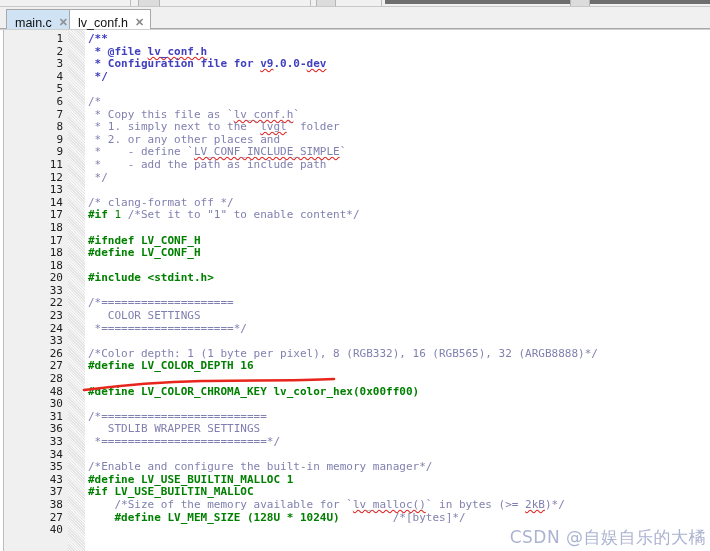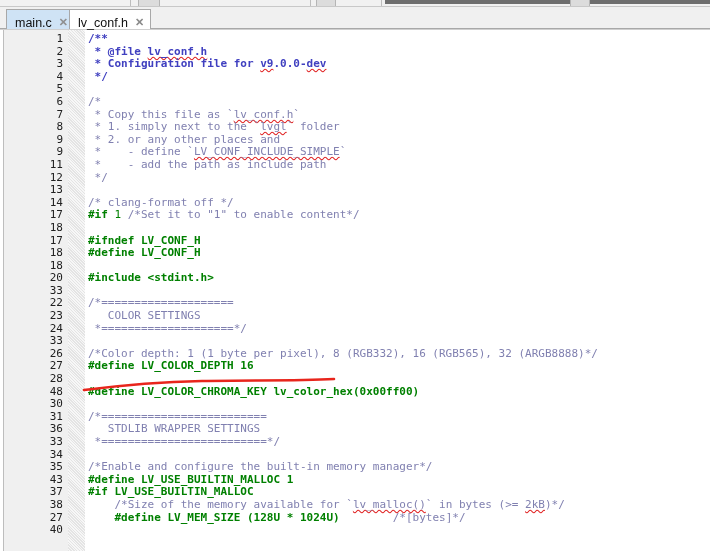--- a/index.html
+++ b/index.html
@@ -283,14 +283,15 @@
       </div>
       <div class="fold-margin"></div>
       <div class="code" id="code"><span class="ln"><span class="c-doc">/**</span></span><span class="ln"><span class="c-doc"> * @file </span><span class="c-doc sq">lv_conf.h</span></span><span class="ln"><span class="c-doc"> * Configuration file for </span><span class="c-doc sq">v9</span><span class="c-doc">.0.0-</span><span class="c-doc sq">dev</span></span><span class="ln"><span class="c-doc"> */</span></span><span class="ln">&nbsp;</span><span class="ln"><span class="c-cmt">/*</span></span><span class="ln"><span class="c-cmt"> * Copy this file as `</span><span class="c-cmt sq">lv_conf.h</span><span class="c-cmt">`</span></span><span class="ln"><span class="c-cmt"> * 1. simply next to the `</span><span class="c-cmt sq">lvgl</span><span class="c-cmt">` folder</span></span><span class="ln"><span class="c-cmt"> * 2. or any other places and</span></span><span class="ln"><span class="c-cmt"> *    - define `</span><span class="c-cmt sq">LV_CONF_INCLUDE_SIMPLE</span><span class="c-cmt">`</span></span><span class="ln"><span class="c-cmt"> *    - add the path as include path</span></span><span class="ln"><span class="c-cmt"> */</span></span><span class="ln">&nbsp;</span><span class="ln"><span class="c-cmt">/* clang-format off */</span></span><span class="ln"><span class="c-pp">#if</span><span class="c-plain"> </span><span class="c-num">1</span><span class="c-plain"> </span><span class="c-cmt">/*Set it to "1" to enable content*/</span></span><span class="ln">&nbsp;</span><span class="ln"><span class="c-pp">#ifndef LV_CONF_H</span></span><span class="ln"><span class="c-pp">#define LV_CONF_H</span></span><span class="ln">&nbsp;</span><span class="ln"><span class="c-pp">#include &lt;stdint.h&gt;</span></span><span class="ln">&nbsp;</span><span class="ln"><span class="c-cmt">/*====================</span></span><span class="ln"><span class="c-cmt">   COLOR SETTINGS</span></span><span class="ln"><span class="c-cmt"> *====================*/</span></span><span class="ln">&nbsp;</span><span class="ln"><span class="c-cmt">/*Color depth: 1 (1 byte per pixel), 8 (RGB332), 16 (RGB565), 32 (ARGB8888)*/</span></span><span class="ln"><span class="c-pp">#define LV_COLOR_DEPTH 16</span></span><span class="ln">&nbsp;</span><span class="ln"><span class="c-pp">#define LV_COLOR_CHROMA_KEY lv_color_hex(0x00ff00)</span></span><span class="ln">&nbsp;</span><span class="ln"><span class="c-cmt">/*=========================</span></span><span class="ln"><span class="c-cmt">   STDLIB WRAPPER SETTINGS</span></span><span class="ln"><span class="c-cmt"> *=========================*/</span></span><span class="ln">&nbsp;</span><span class="ln"><span class="c-cmt">/*Enable and configure the built-in memory manager*/</span></span><span class="ln"><span class="c-pp">#define LV_USE_BUILTIN_MALLOC 1</span></span><span class="ln"><span class="c-pp">#if LV_USE_BUILTIN_MALLOC</span></span><span class="ln"><span class="c-cmt">    /*Size of the memory available for `</span><span class="c-cmt sq">lv_malloc()</span><span class="c-cmt">` in bytes (&gt;= </span><span class="c-cmt sq">2kB</span><span class="c-cmt">)*/</span></span><span class="ln"><span class="c-pp">    #define LV_MEM_SIZE (128U * 1024U)</span><span class="c-plain">        </span><span class="c-cmt">/*[bytes]*/</span></span><span class="ln">&nbsp;</span></div>
     </div>
   </div>
 
   <svg class="annotation" viewBox="0 0 256 22" preserveAspectRatio="none">
     <path id="annot-path" d="M2,20 C34,16 74,12 120,11 C168,10 214,11 252,9" fill="none" stroke="#e8251c" stroke-width="2.6" stroke-linecap="round"></path>
   </svg>
 
+  <div class="watermark" style="color: rgb(154, 163, 200);">CSDN @自娱自乐的大橘</div>
 
 </div>
 
 </body></html>

